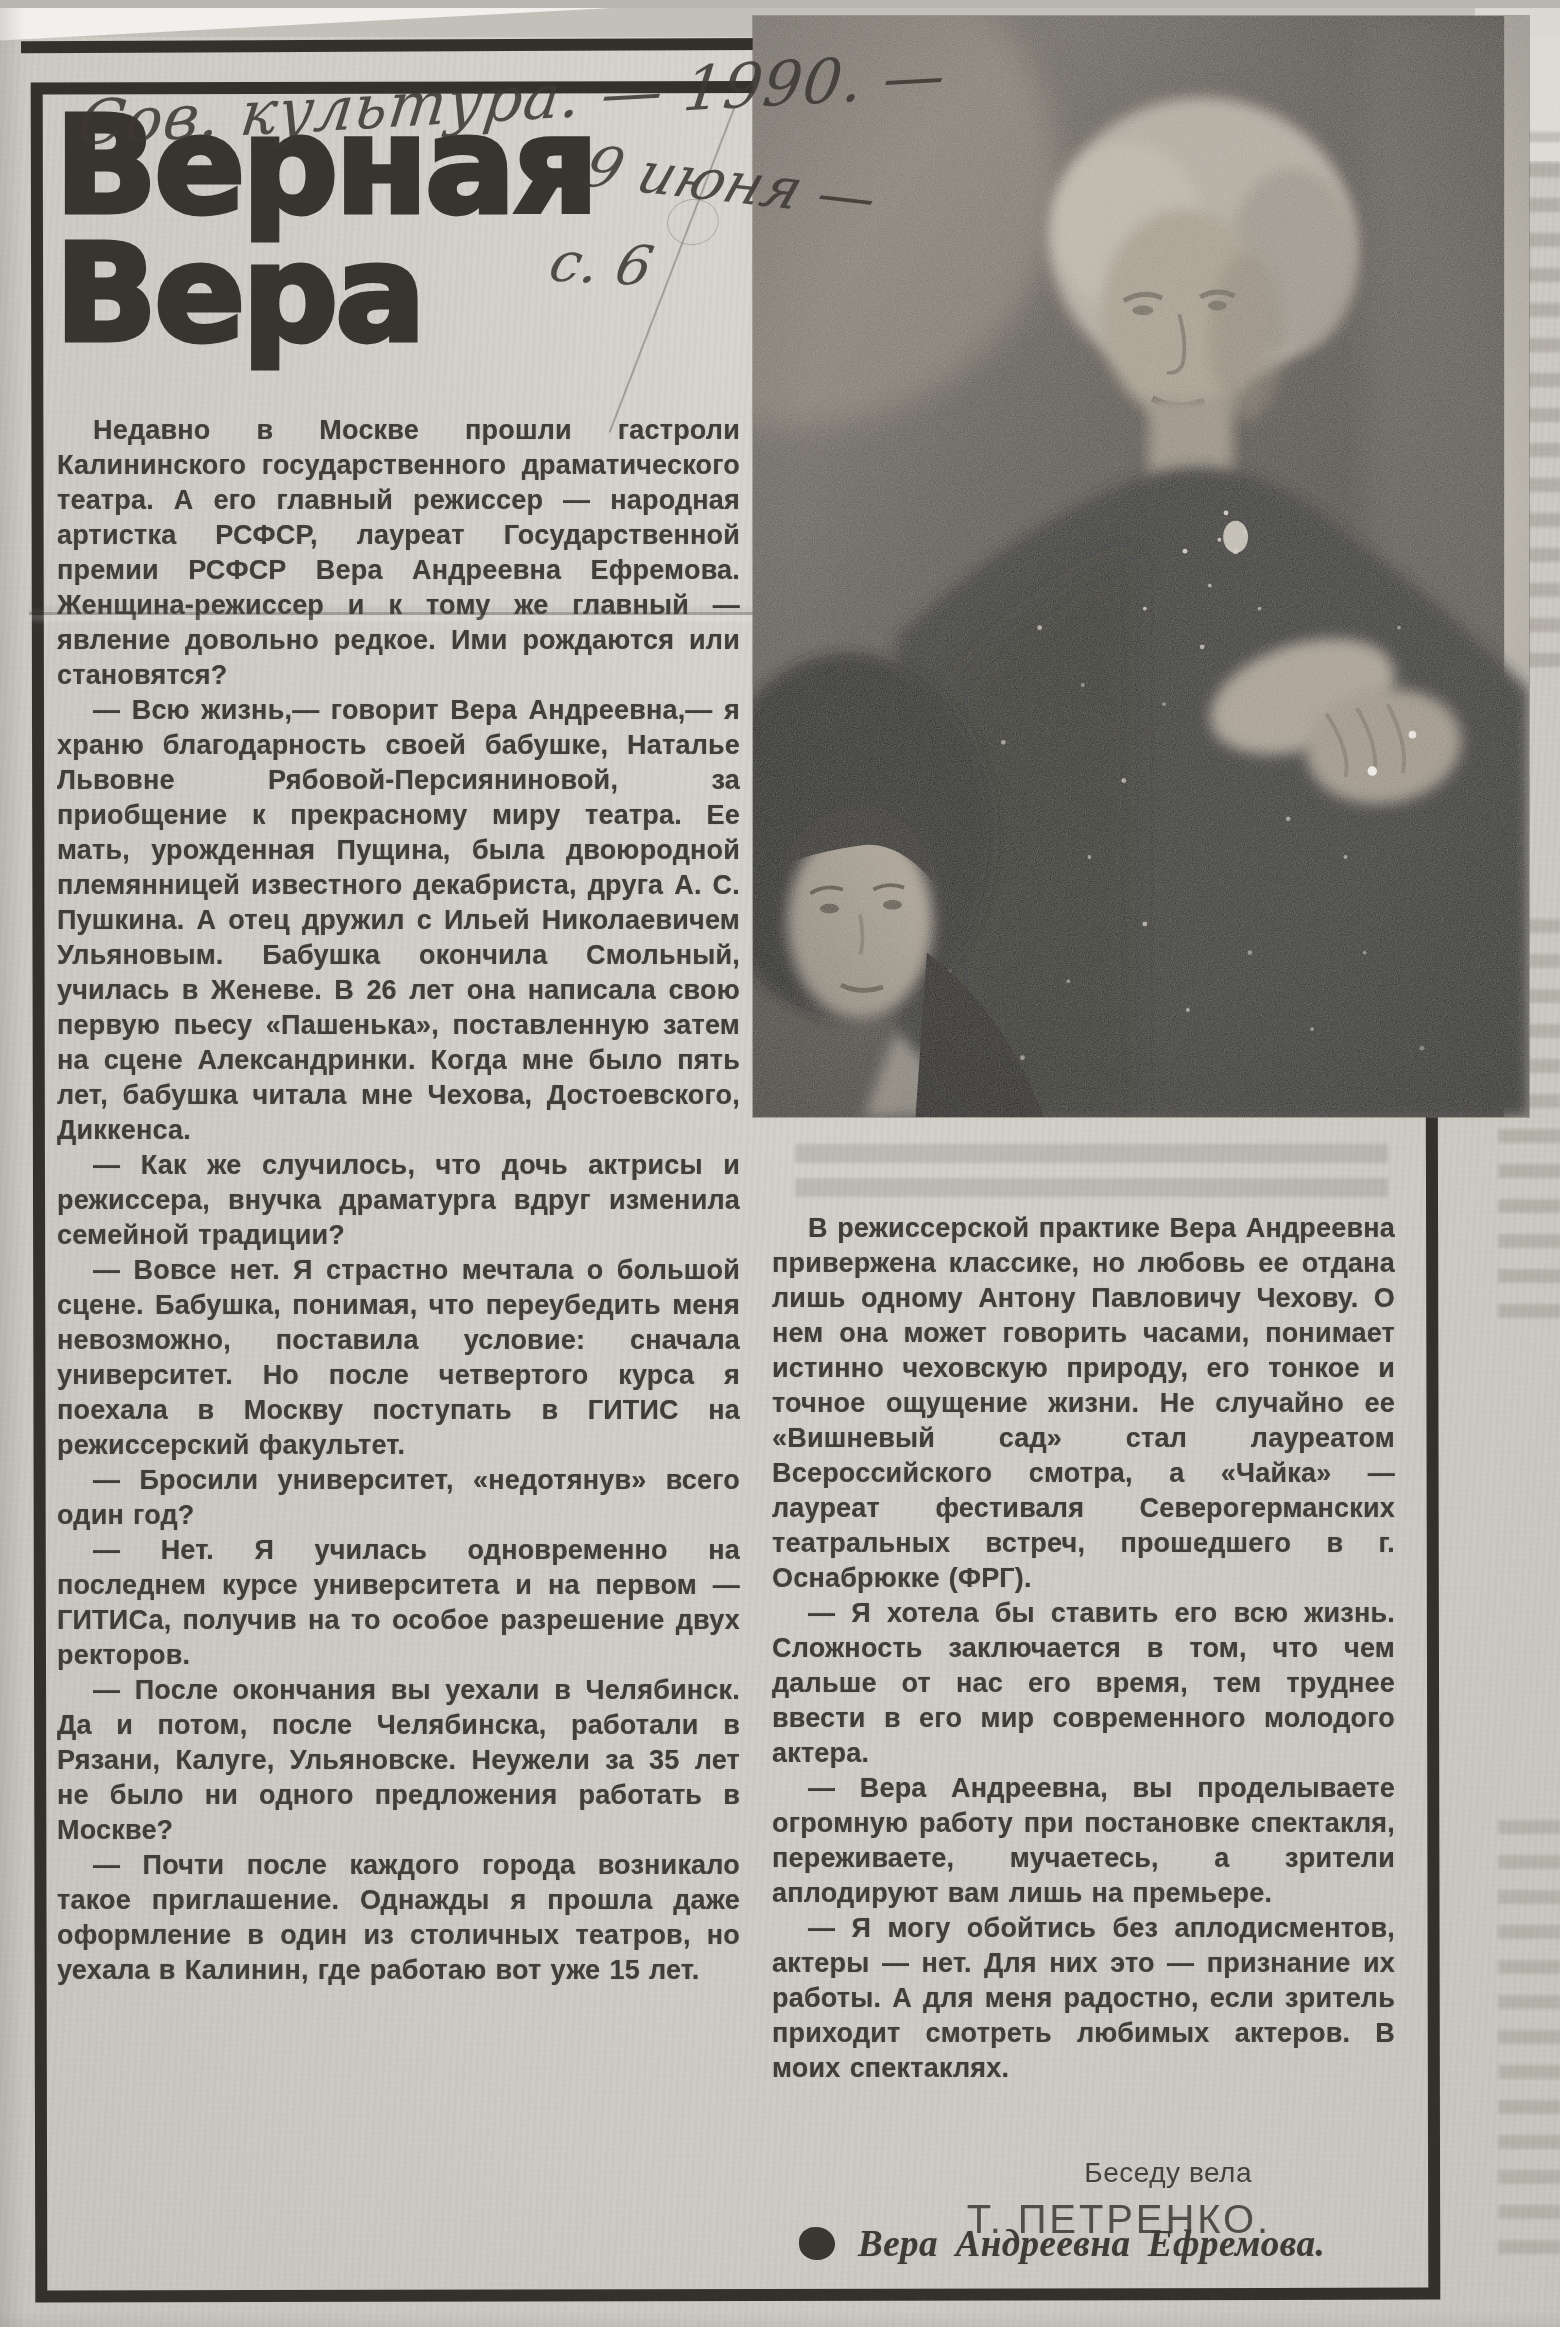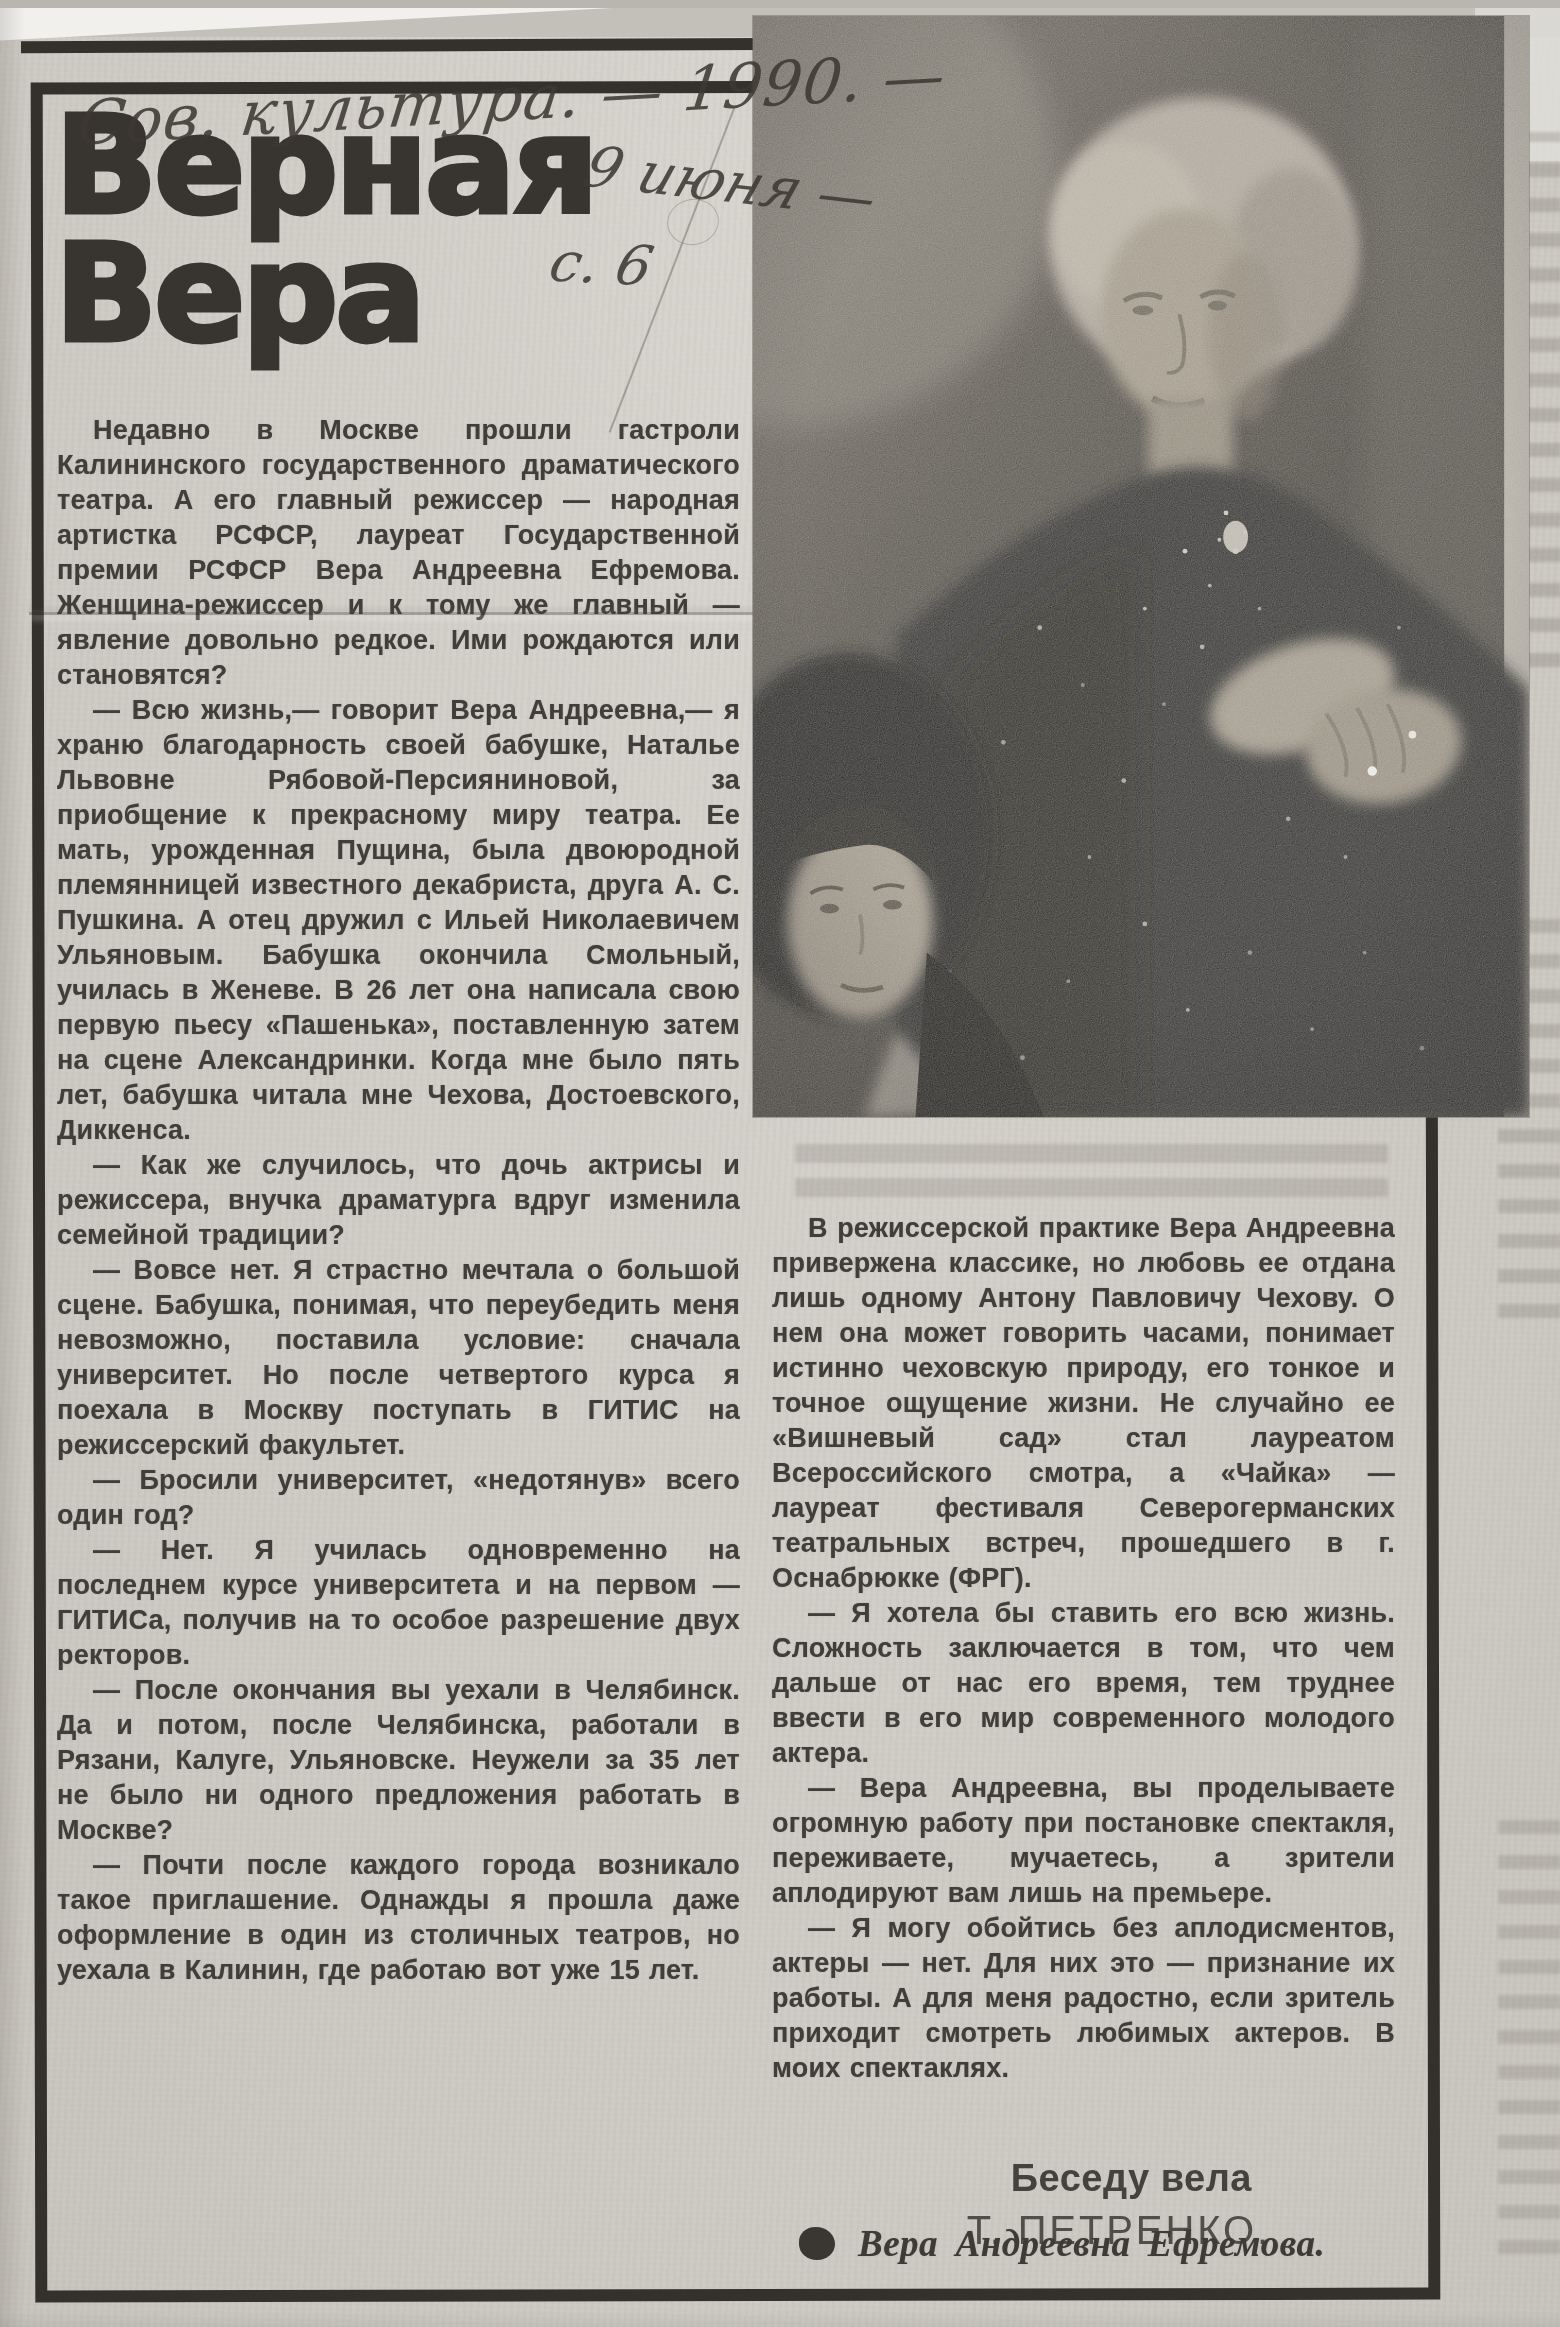--- a/index.html
+++ b/index.html
@@ -32,21 +32,21 @@
   
   .col{position:absolute;z-index:6;color:#413d39;}
   .col p{margin:0;text-indent:36px;text-align:justify;font-weight:700;font-size:27px;line-height:35px;
     letter-spacing:0.2px;word-spacing:1.4px;text-shadow:0 0 1px rgba(62,57,51,.45);}
   .col-left{left:57px;top:405px;width:683px;height:1866px;overflow:hidden;}
   .col-right{left:772px;top:1203px;width:623px;}
   .crease{position:absolute;left:29px;top:604px;width:726px;height:2.9px;z-index:7;
     background:rgba(70,65,60,.35);box-shadow:0 3.8px 6.7px rgba(255,255,255,.45),0 -2.9px 5.7px rgba(90,85,78,.18);}
   
   .byline{position:absolute;left:772px;top:2149px;width:623px;z-index:6;text-align:right;padding-right:0;box-sizing:border-box;}
-  .byline-intro{font-weight:700;font-size:38px;color:#45413c;padding-right:143px;letter-spacing:0.5px;text-align:right;}
+  .byline-intro{font-weight:400;font-size:28px;color:#45413c;padding-right:143px;letter-spacing:0.5px;text-align:right;}
   .byline-name{font-weight:400;font-size:40px;color:#514d48;letter-spacing:2.9px;padding-right:124px;margin-top:7.6px;}
   .caption-row{position:absolute;left:799px;top:2214px;z-index:6;display:flex;align-items:center;gap:23px;}
   .caption-bullet{width:36px;height:32.5px;background:#3a3732;border-radius:46% 54% 50% 50%;flex:0 0 auto;}
   .caption-text{font-family:"Liberation Serif",serif;font-style:italic;font-weight:700;font-size:37px;color:#3e3a35;
     letter-spacing:0.5px;word-spacing:7.6px;text-shadow:0 0 1px rgba(62,57,51,.4);}
   
   .photo{position:absolute;left:753px;top:7.6px;width:776px;height:1101px;z-index:20;outline:1px solid rgba(110,105,96,.5);}
   .photo svg{display:block;width:100%;height:100%;}
   
   .ghost{position:absolute;z-index:1;filter:blur(1.4px);}

